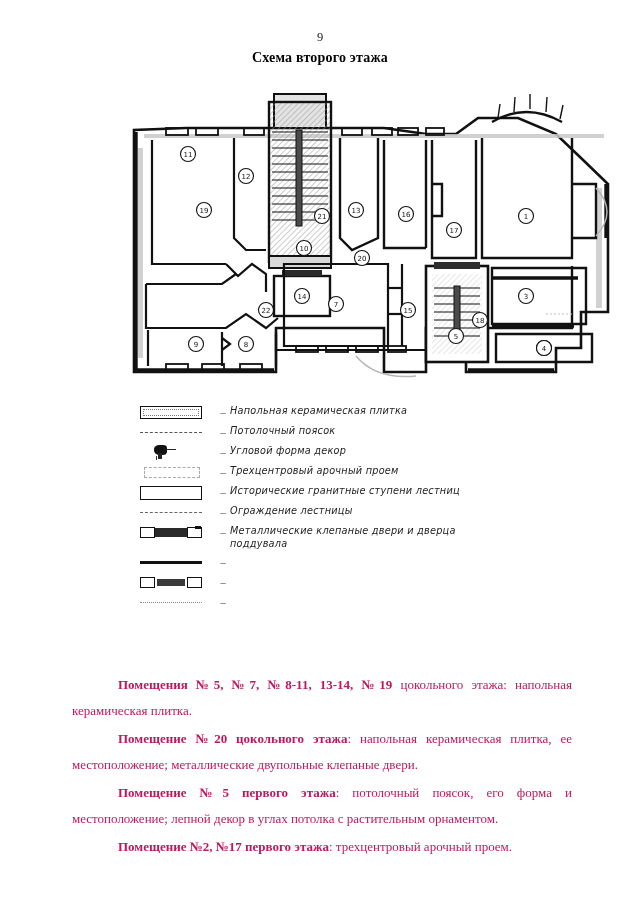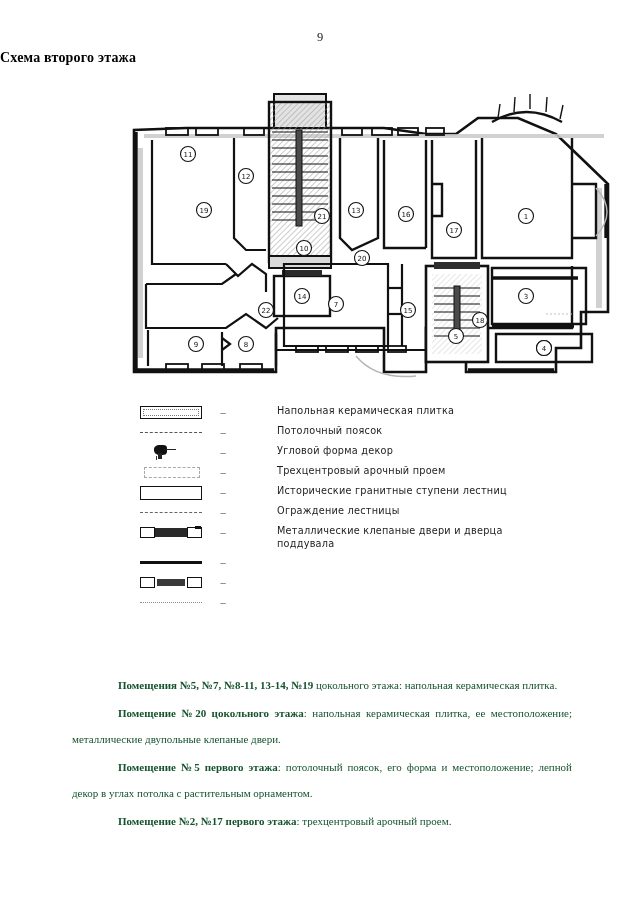--- a/index.html
+++ b/index.html
@@ -13,21 +13,21 @@
   }
   .page{position:relative;width:640px;height:905px;}
 
   
   .page-number{
     position:absolute;top:30px;left:0;width:640px;
     text-align:center;font-size:12.5px;color:#1a1a1a;
   }
   .doc-title{
     position:absolute;top:50px;left:0;width:640px;
-    font-size:14px;font-weight:bold;color:#000;
+    text-align:center;font-size:14px;font-weight:bold;color:#000;
     letter-spacing:.2px;
   }
 
   
   .plan-wrap{
     position:absolute;left:126px;top:88px;width:490px;height:310px;
   }
   .plan-svg{display:block;width:490px;height:310px;}
 
   
@@ -45,22 +45,22 @@
   .sym-cell{
     width:76px;min-width:76px;height:15px;
     display:flex;align-items:center;justify-content:flex-start;
   }
   .dash-cell{
     width:14px;min-width:14px;text-align:center;
     font-size:10.5px;color:#333;line-height:15px;
   }
   .legend-text{
     font-family:"DejaVu Sans", sans-serif;
-    font-size:9.7px;color:#1c1c1c;
-    line-height:12.6px;letter-spacing:.25px;margin-left:47px;
+    font-style:italic;font-size:9.7px;color:#1c1c1c;
+    line-height:12.6px;letter-spacing:.25px;
   }
   .legend-text .l2{display:block;}
 
   
   .s-tilebox{
     width:62px;height:13px;border:1px solid #111;
     background:#fff;box-sizing:border-box;
     position:relative;
   }
   .s-tilebox:after{
@@ -121,21 +121,21 @@
   }
   .s-impost{
     width:62px;height:0;border-top:1.4px dotted #8a8a8a;
   }
 
   
   .body-text{
     position:absolute;left:72px;top:672px;width:500px;
   }
   .para{
-    font-size:11px;line-height:26px;color:#14532d;
+    font-size:13px;line-height:26px;color:#be185d;
     text-align:justify;text-indent:46px;margin:0 0 2px 0;
   }
   .para b{font-weight:bold;}
 </style>
 </head>
 <body>
 
 <div class="page">
 
   <div class="page-number">9</div>

